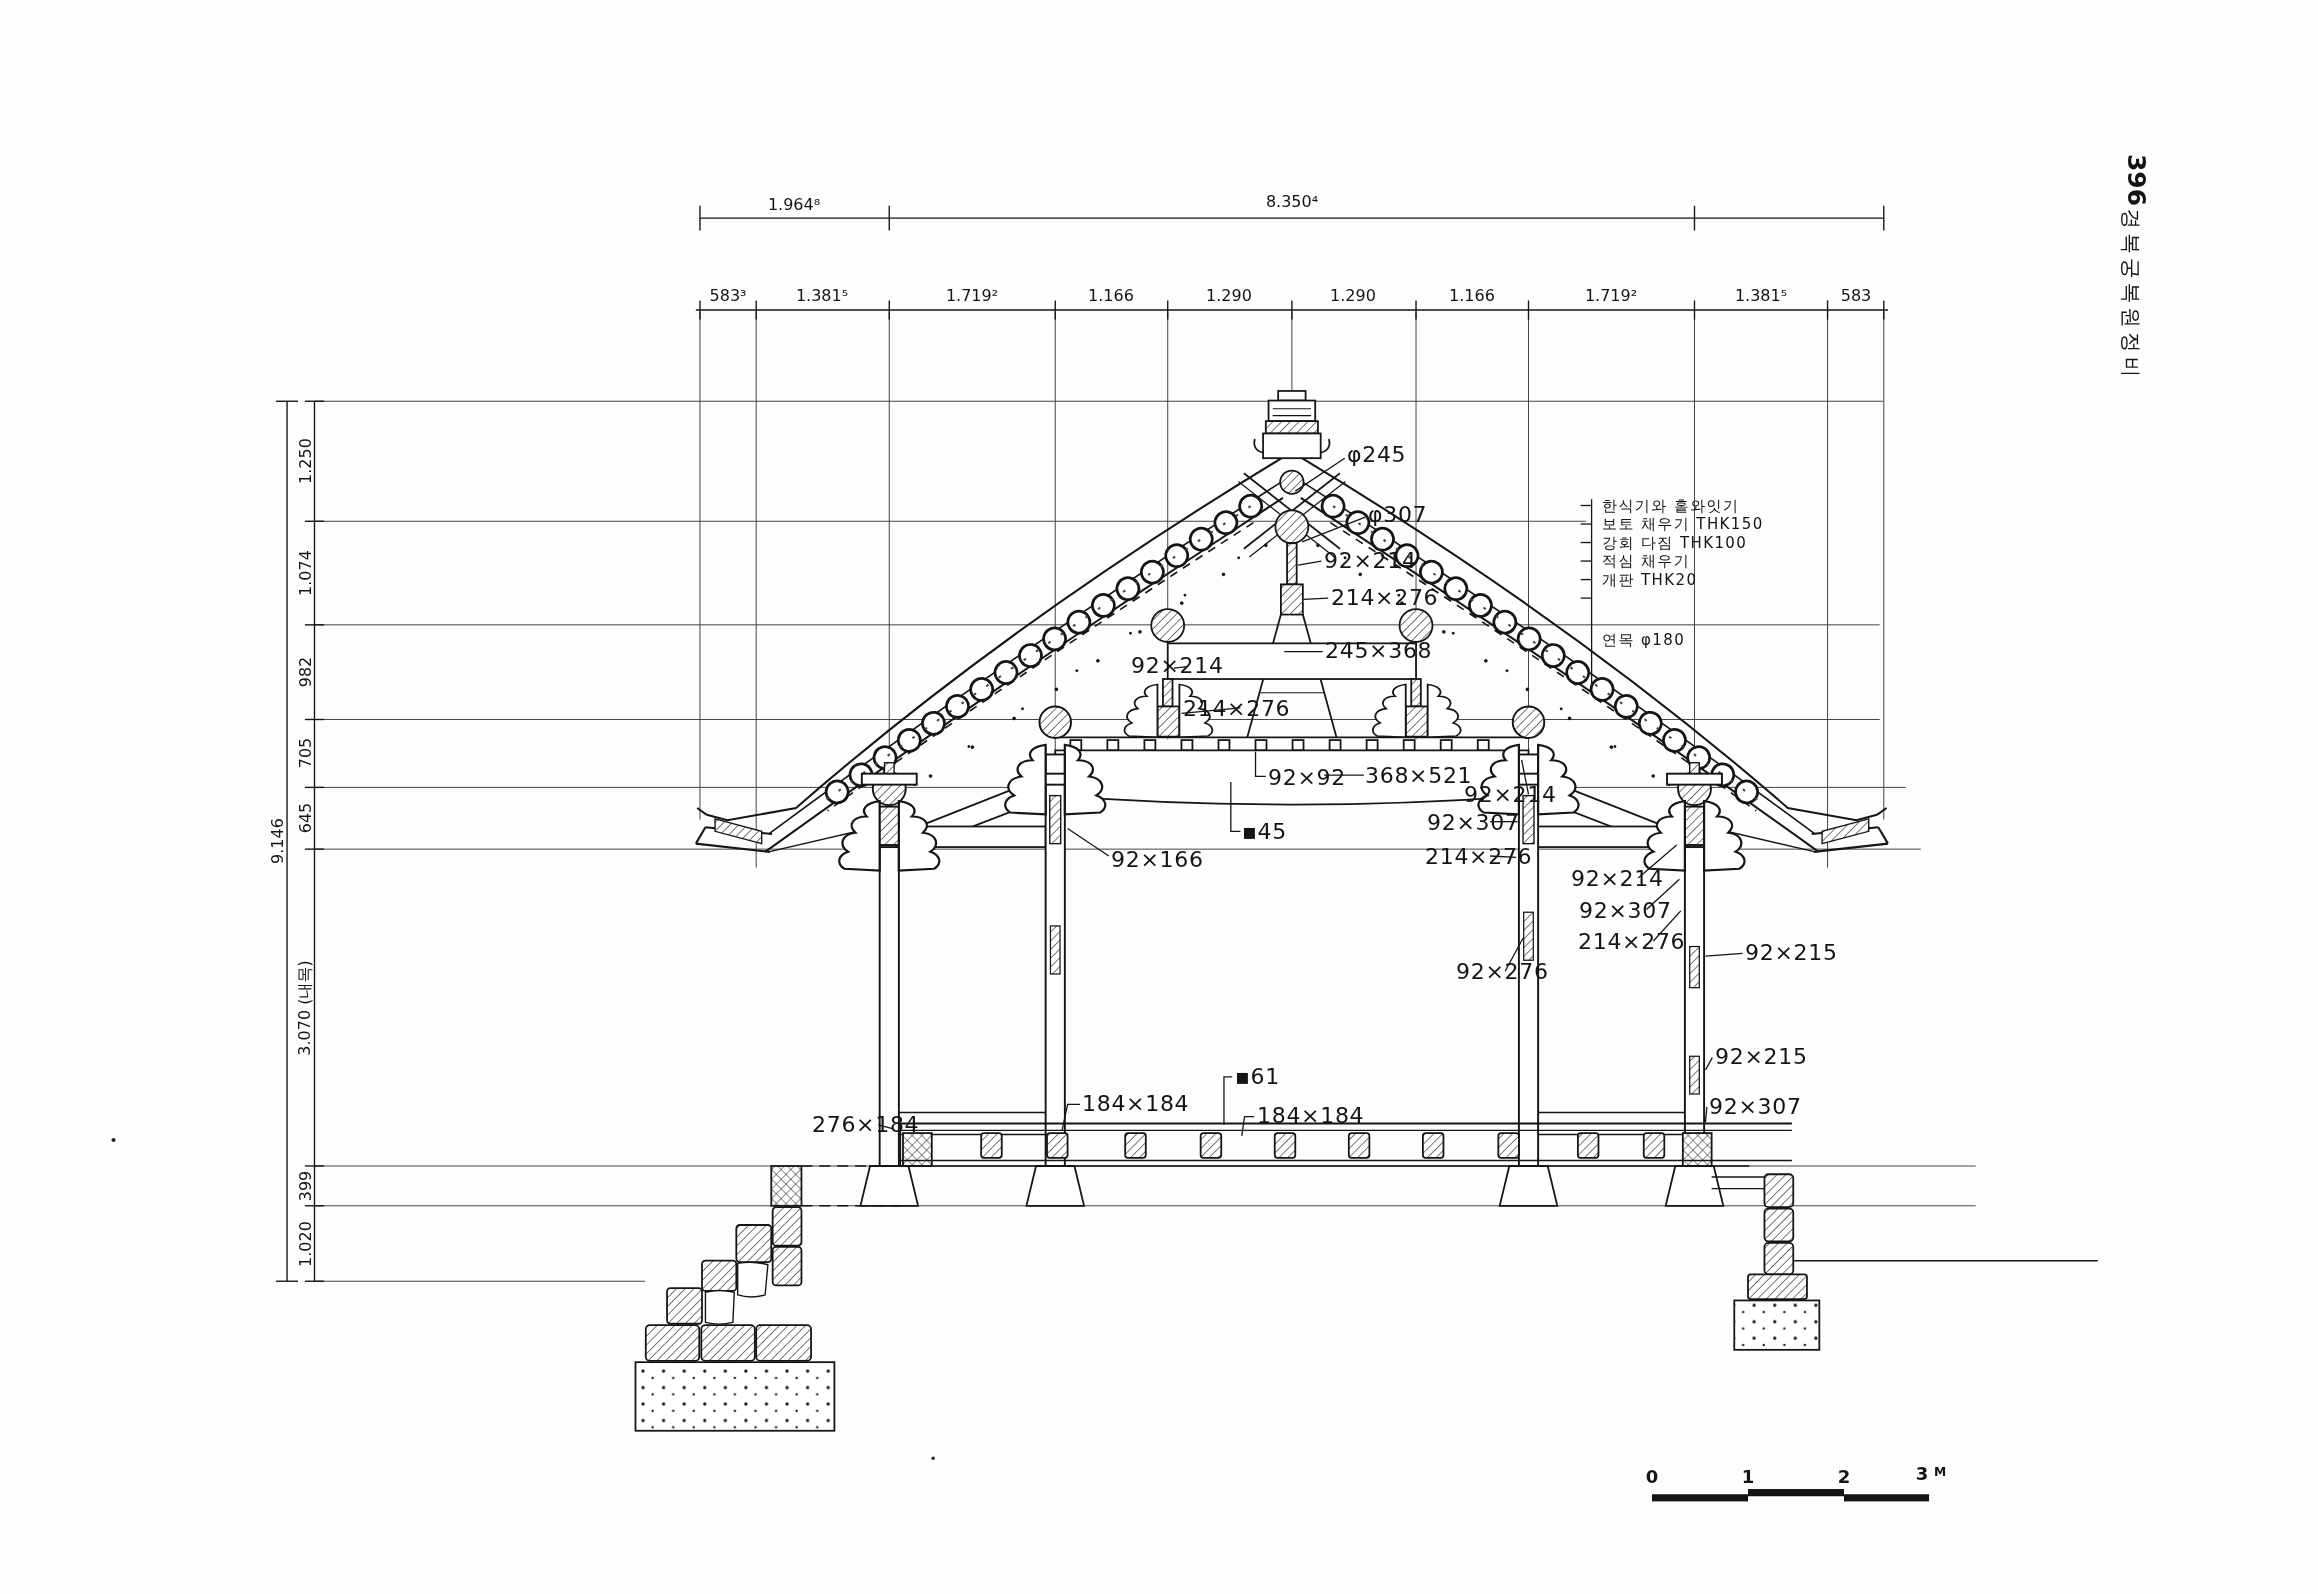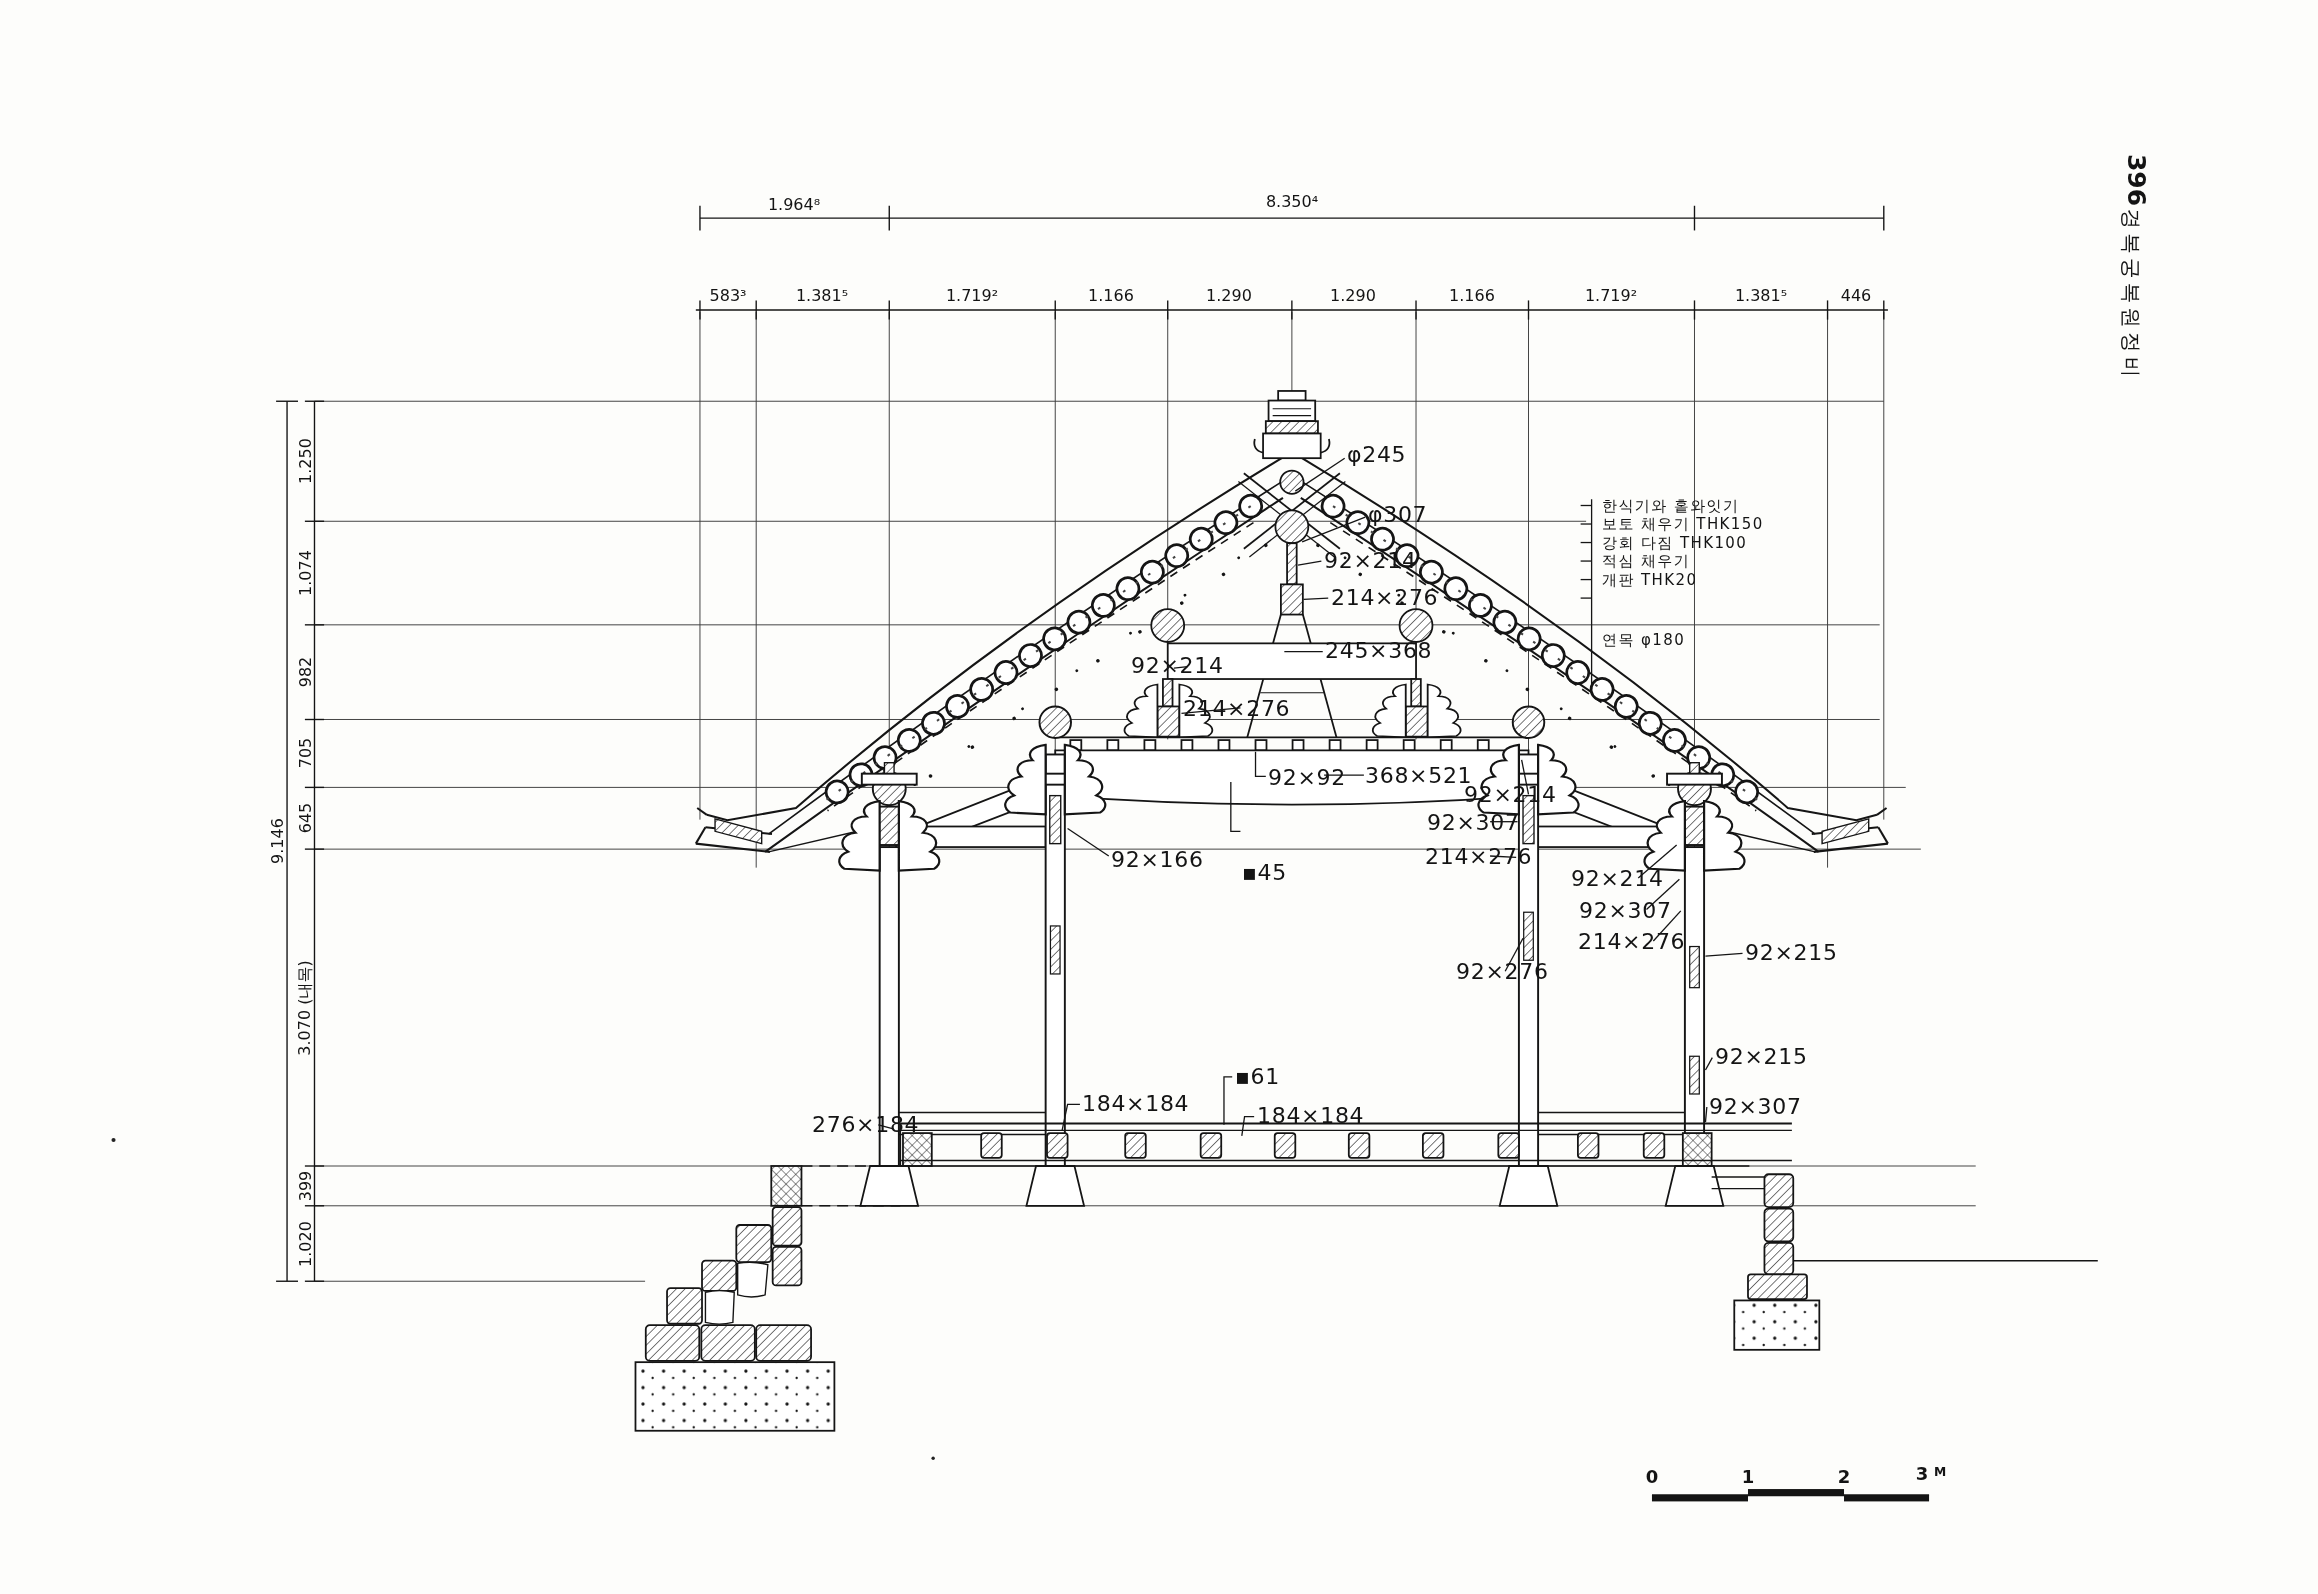--- a/index.html
+++ b/index.html
@@ -355,21 +355,21 @@
 
 <div class="dim" style="left:728px;top:295px;">583³</div>
 <div class="dim" style="left:822px;top:295px;">1.381⁵</div>
 <div class="dim" style="left:972px;top:295px;">1.719²</div>
 <div class="dim" style="left:1111px;top:295px;">1.166</div>
 <div class="dim" style="left:1229px;top:295px;">1.290</div>
 <div class="dim" style="left:1353px;top:295px;">1.290</div>
 <div class="dim" style="left:1472px;top:295px;">1.166</div>
 <div class="dim" style="left:1611px;top:295px;">1.719²</div>
 <div class="dim" style="left:1761px;top:295px;">1.381⁵</div>
-<div class="dim" style="left:1856px;top:295px;">446</div>
+<div class="dim" style="left:1856px;top:295px;">583</div>
 
 <div class="dimv" style="left:277px;top:841px;">9.146</div>
 <div class="dimv" style="left:305px;top:461px;">1.250</div>
 <div class="dimv" style="left:305px;top:573px;">1.074</div>
 <div class="dimv" style="left:305px;top:672px;">982</div>
 <div class="dimv" style="left:305px;top:753px;">705</div>
 <div class="dimv" style="left:305px;top:818px;">645</div>
 <div class="dimv" style="left:305px;top:1008px;">3.070 (내목)</div>
 <div class="dimv" style="left:305px;top:1186px;">399</div>
 <div class="dimv" style="left:305px;top:1244px;">1.020</div>
@@ -383,21 +383,21 @@
 
 <div class="lbl" style="left:1347px;top:454px;">φ245</div>
 <div class="lbl" style="left:1368px;top:514px;">φ307</div>
 <div class="lbl" style="left:1324px;top:560px;">92×214</div>
 <div class="lbl" style="left:1331px;top:597px;">214×276</div>
 <div class="lbl" style="left:1131px;top:665px;">92×214</div>
 <div class="lbl" style="left:1325px;top:650px;">245×368</div>
 <div class="lbl" style="left:1183px;top:708px;">214×276</div>
 <div class="lbl" style="left:1268px;top:777px;">92×92</div>
 <div class="lbl" style="left:1365px;top:775px;">368×521</div>
-<div class="lbl" style="left:1242px;top:872px;">▪45</div>
+<div class="lbl" style="left:1242px;top:831px;">▪45</div>
 <div class="lbl" style="left:1111px;top:859px;">92×166</div>
 <div class="lbl" style="left:1464px;top:794px;">92×214</div>
 <div class="lbl" style="left:1427px;top:822px;">92×307</div>
 <div class="lbl" style="left:1425px;top:856px;">214×276</div>
 <div class="lbl" style="left:1571px;top:878px;">92×214</div>
 <div class="lbl" style="left:1579px;top:910px;">92×307</div>
 <div class="lbl" style="left:1578px;top:941px;">214×276</div>
 <div class="lbl" style="left:1439px;top:971px;margin-left:17px;">92×276</div>
 <div class="lbl" style="left:1745px;top:952px;">92×215</div>
 <div class="lbl" style="left:1715px;top:1056px;">92×215</div>

